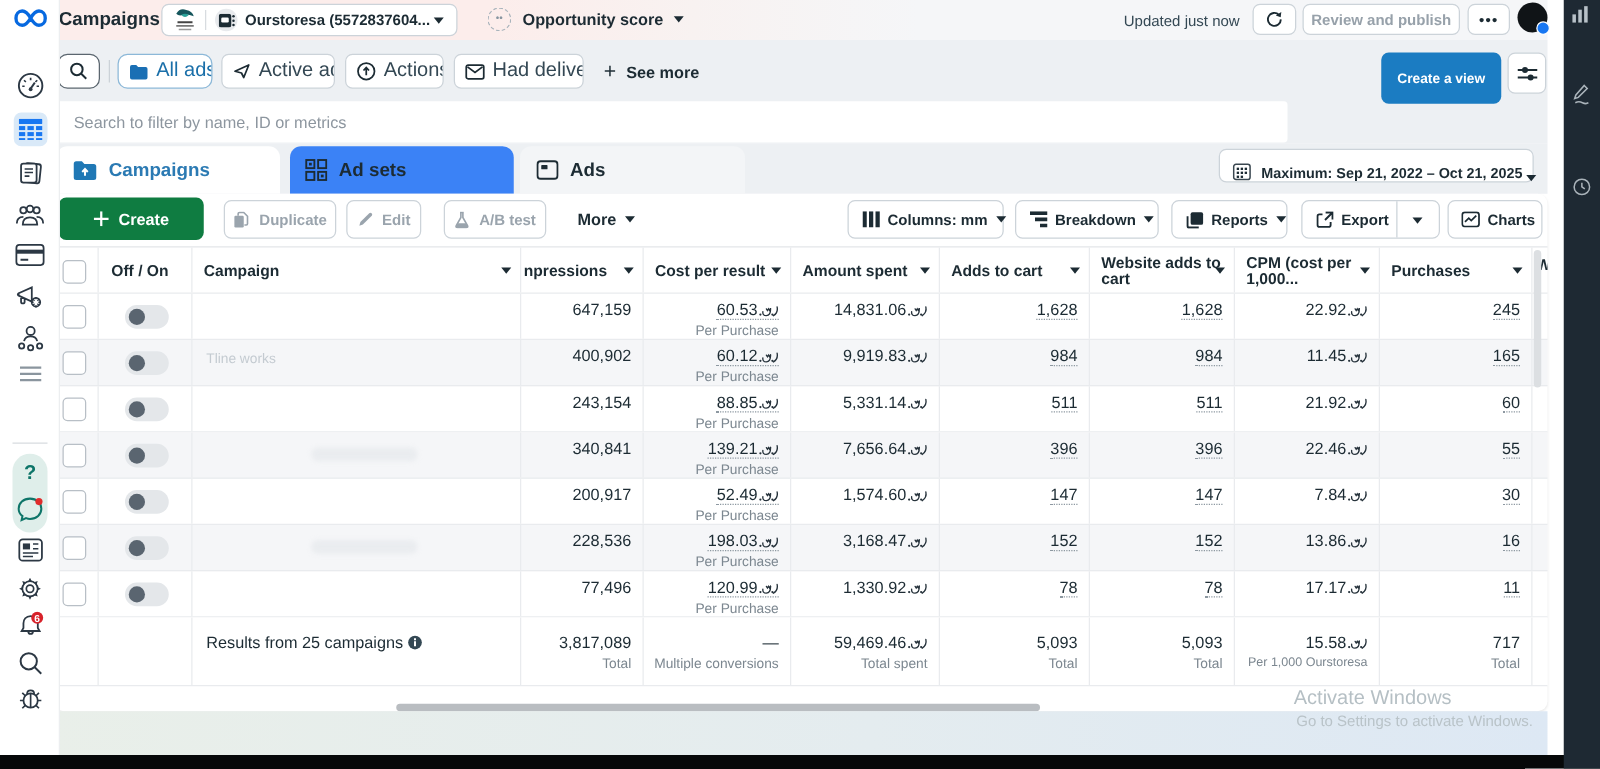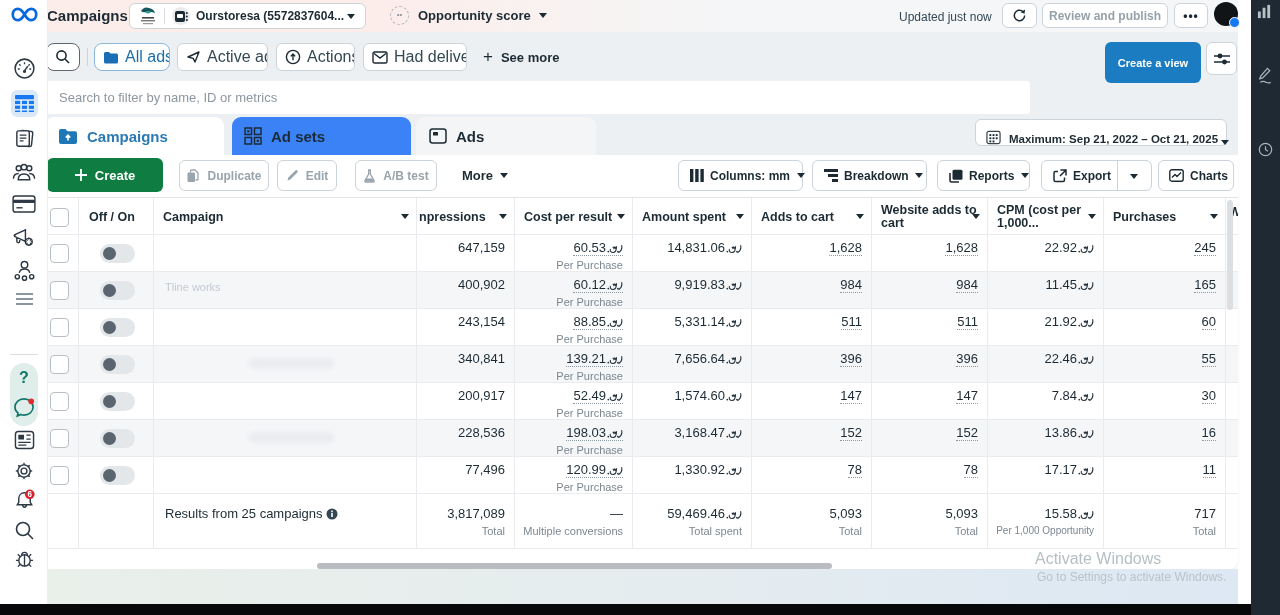--- a/index.html
+++ b/index.html
@@ -568,21 +568,21 @@
 <div class="num">5,093<div class="sub">Total</div></div>
 <div class="num">5,093<div class="sub">Total</div></div>
 <div class="num" style="font-size:13px">15.58<svg class="sar" width="16" height="13" viewBox="0 0 17 13">
               <g stroke="#27333c" stroke-width="1.15" fill="none" stroke-linecap="round">
                 <polyline points="10.0,4.8 9.2,6.4 8.3,5.0 7.4,6.4 6.5,5.0"></polyline>
                 <path d="M10.0,4.8 C10.2,8.8 8.8,10.8 6.4,10.8 C4.2,10.8 3.2,9.4 3.5,7.4"></path>
                 <path d="M15.6,3.4 C16.2,6.2 15.3,9.0 12.5,10.8"></path>
               </g>
               <circle cx="1.4" cy="9.8" r="0.95" fill="#27333c"></circle>
               <circle cx="11.6" cy="9.8" r="0.95" fill="#27333c"></circle>
-            </svg><div class="sub" style="font-size:10px">Per 1,000 Opportunity</div></div>
+            </svg><div class="sub" style="font-size:10px">Per 1,000 Ourstoresa</div></div>
 <div class="num">717<div class="sub">Total</div></div>
 <div></div>
 </div>
 </div>
 <div id="hthumb"></div>
       <div id="vthumb"></div>
 </div>
   <div class="abs" id="grad"></div>
     <div class="abs" id="aw1">Activate Windows</div>
     <div class="abs" id="aw2">Go to Settings to activate Windows.</div>

